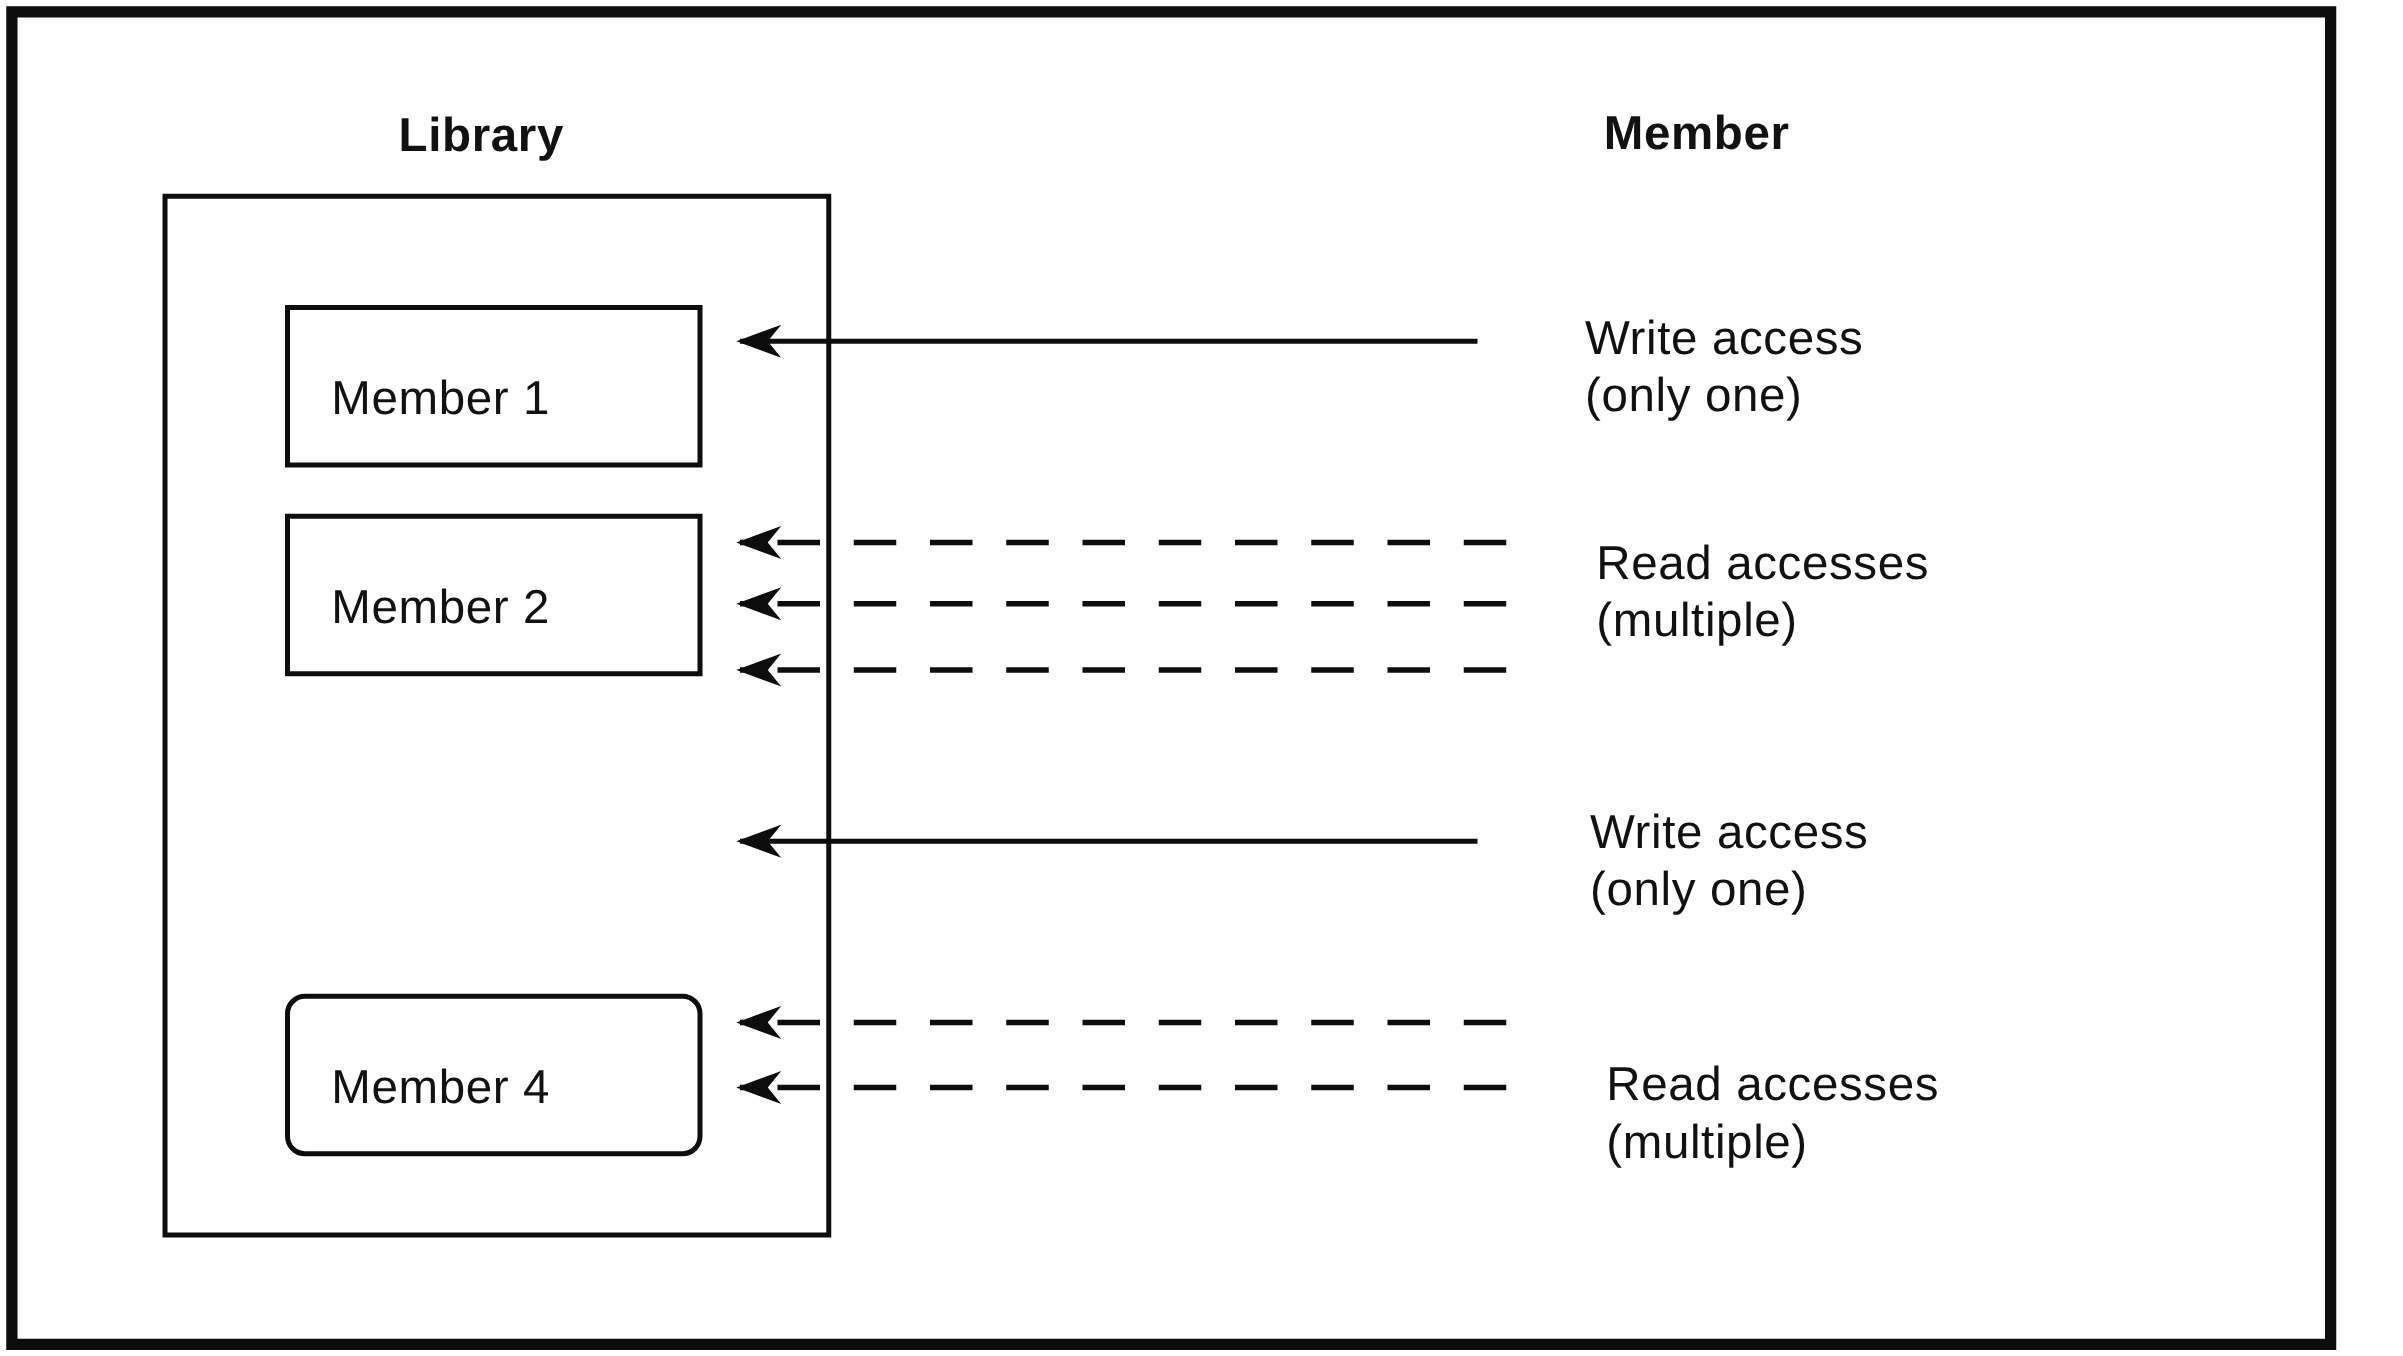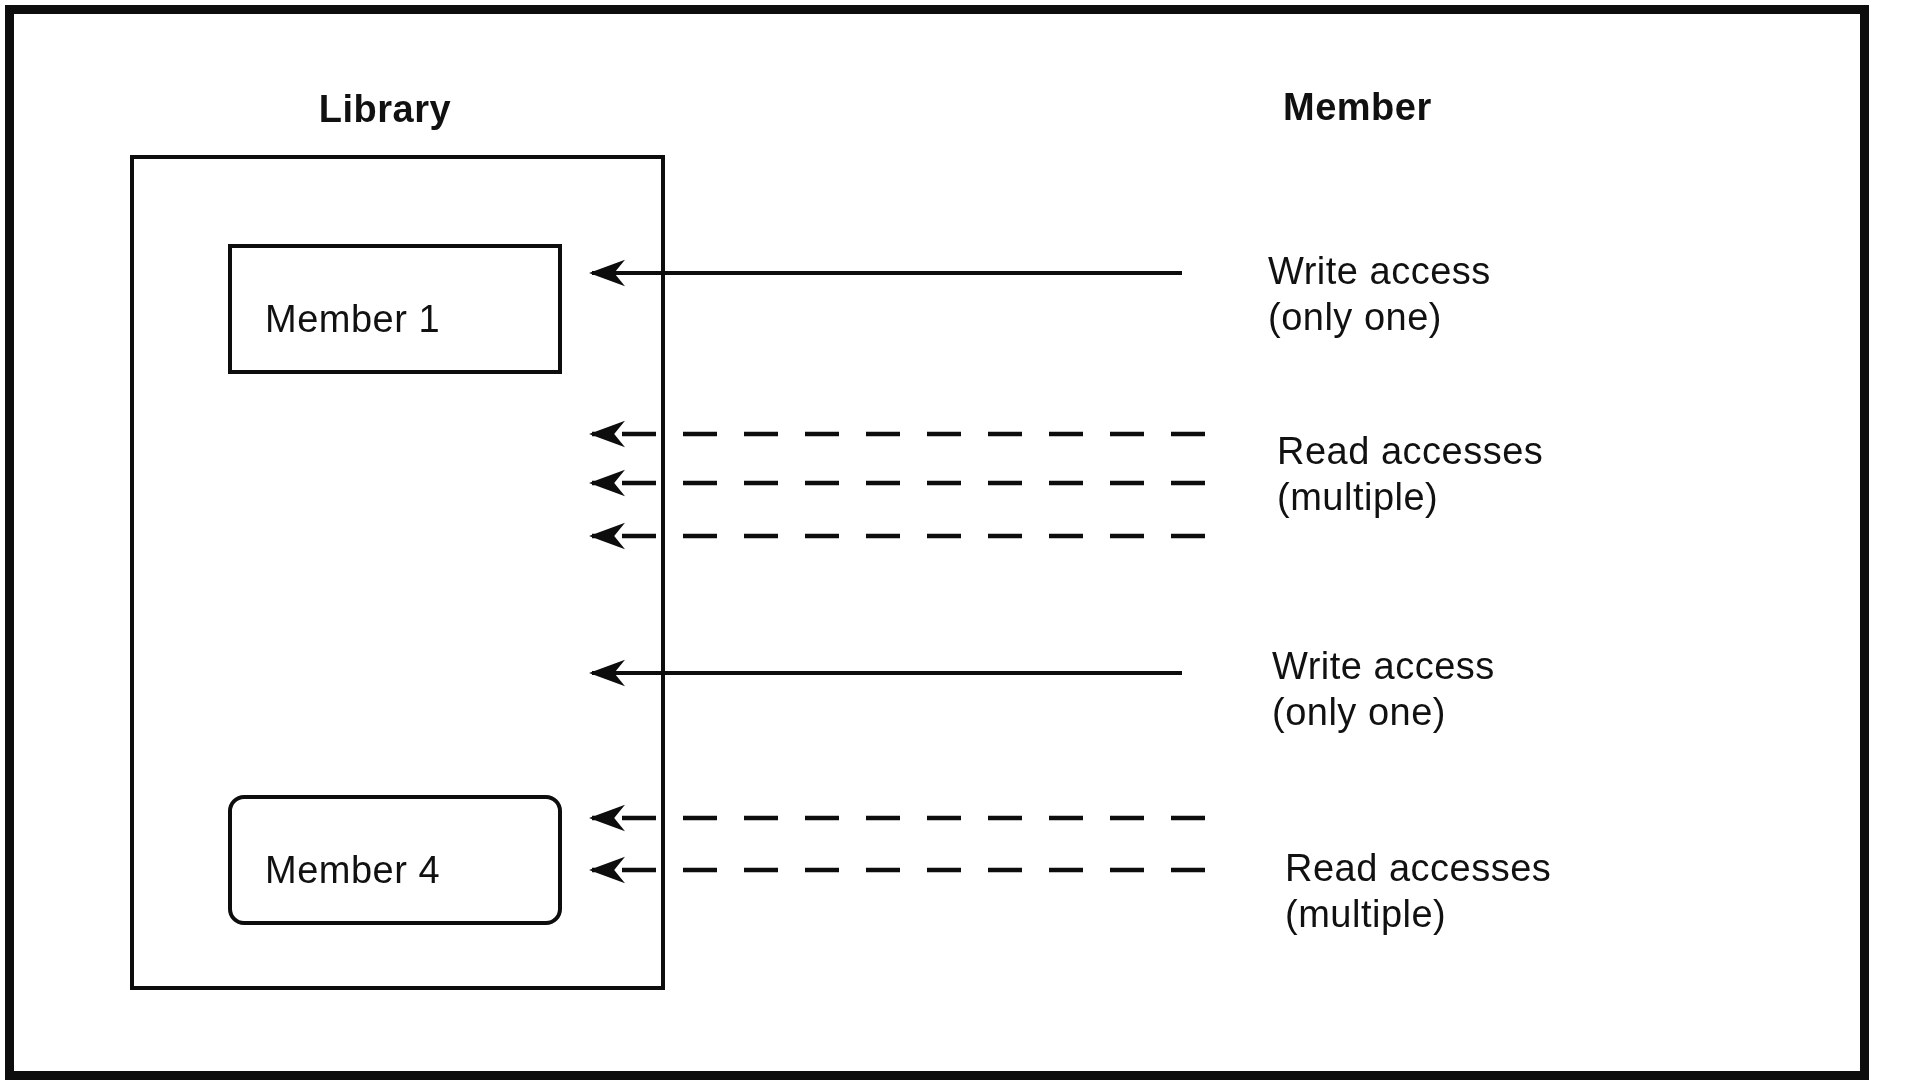--- a/index.html
+++ b/index.html
@@ -88,20 +88,23 @@
 
   <div class="title library-title">Library</div>
 
   <div class="title access-title">Member</div>
 
   <div class="library-box"></div>
 
   <div class="member-box member-1">
     <span>Member 1</span>
   </div>
+  <div class="member-box member-2">
+    <span>Member 2</span>
+  </div>
   <div class="member-box member-4">
     <span>Member 4</span>
   </div>
 
   <svg class="arrow-layer" width="1922" height="1085" viewBox="0 0 1922 1085" xmlns="http://www.w3.org/2000/svg">
     <defs>
       <marker id="ah" markerUnits="userSpaceOnUse" markerWidth="38" markerHeight="30" viewBox="0 0 12 10" refX="11" refY="5" orient="auto">
         <path d="M12,5 L0,0.6 L3.6,5 L0,9.4 Z" fill="#0d0d0d"></path>
       </marker>
     </defs>

